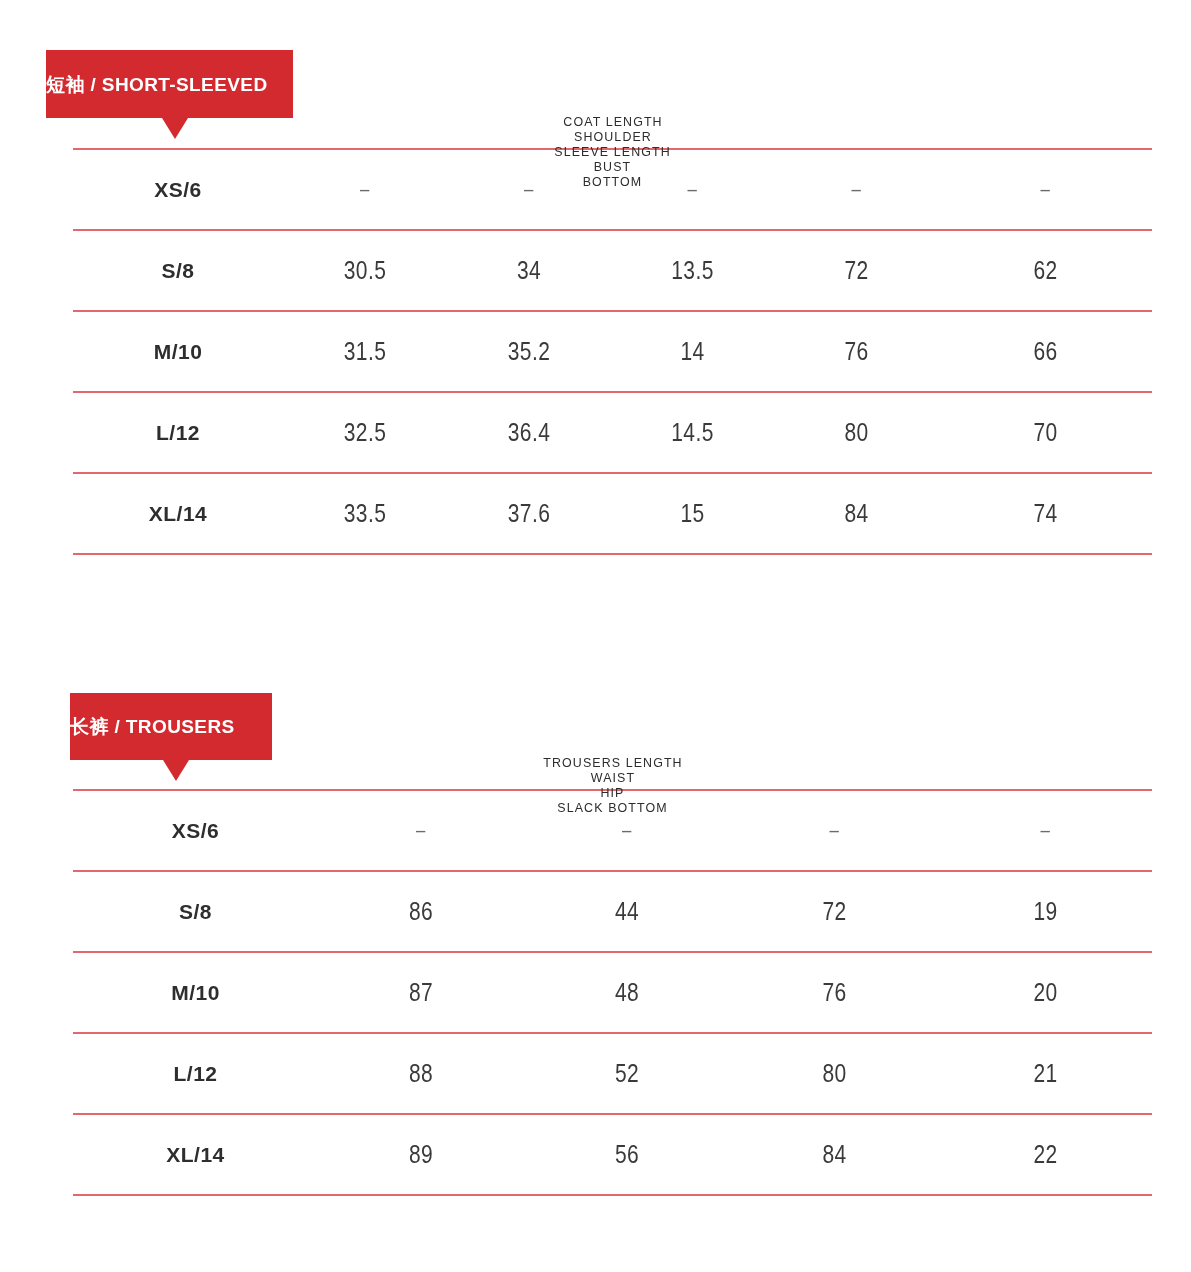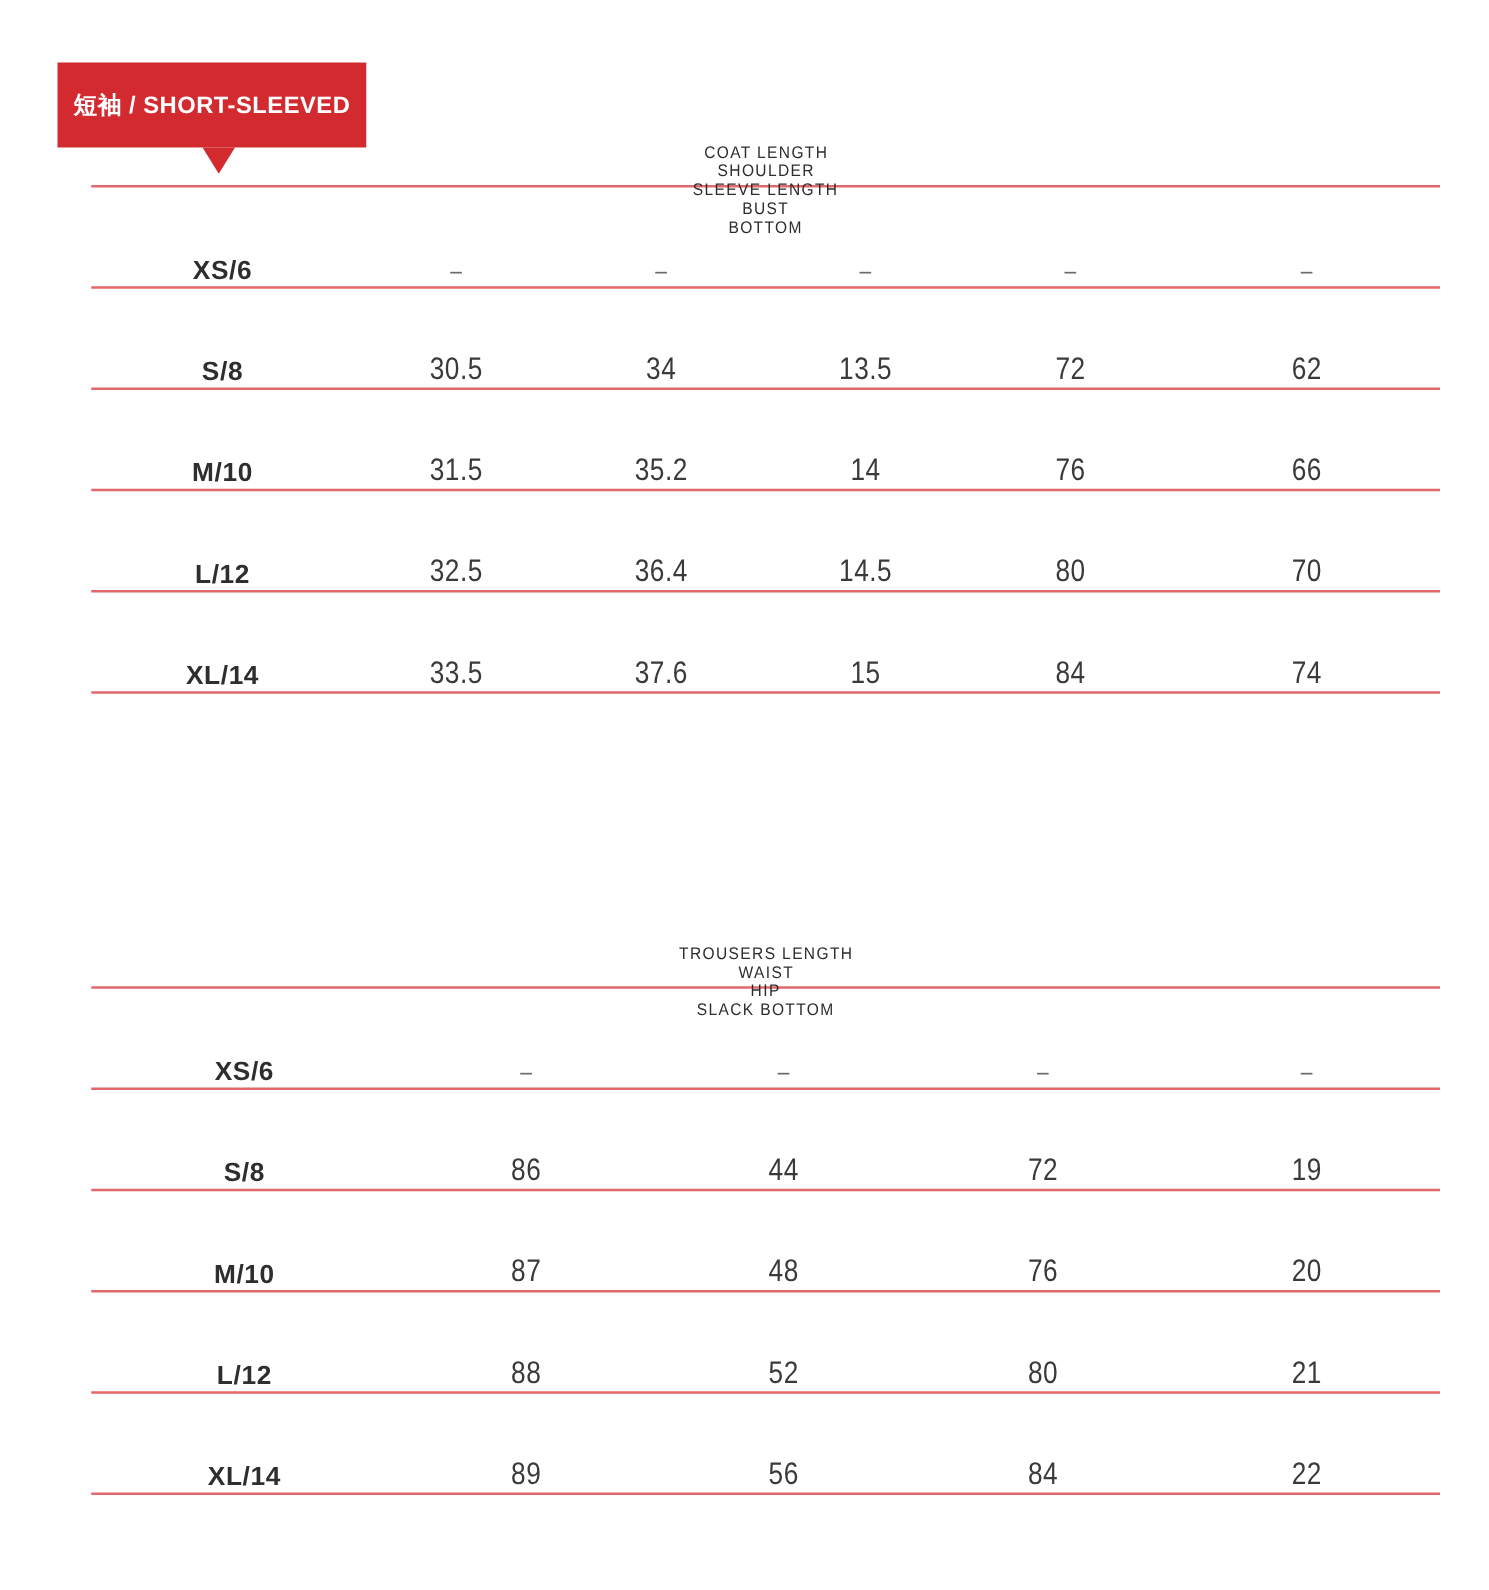--- a/index.html
+++ b/index.html
@@ -23,21 +23,21 @@
     overflow: hidden;
   }
 
   
   .banner {
     position: absolute;
     background: #d32a2f;
     color: #ffffff;
     display: flex;
     align-items: center;
-    justify-content: center;
+    justify-content: flex-start;
     font-weight: bold;
     letter-spacing: 0.4px;
     white-space: nowrap;
   }
   .banner .banner-text {
     display: block;
     line-height: 1;
   }
   .banner-tail {
     position: absolute;
@@ -98,21 +98,21 @@
   }
   .head-cell.size-head { color: transparent; }
 
   .rule {
     height: 0;
     border-top: 2px solid #e2686b;
   }
 
   .data-row {
     display: flex;
-    align-items: flex-end;
+    align-items: center;
     height: 79px;
   }
   .cell {
     text-align: center;
     color: #2e2e2e;
   }
   .cell.size {
     font-size: 21px;
     font-weight: bold;
     letter-spacing: 0.5px;
@@ -216,20 +216,24 @@
       <div class="cell value c1">33.5</div>
       <div class="cell value c2">37.6</div>
       <div class="cell value c3">15</div>
       <div class="cell value c4">84</div>
       <div class="cell value c5">74</div>
     </div>
 
     <div class="rule"></div>
   </div>
 
+  <div class="banner" id="banner-trousers">
+    <span class="banner-text">长裤 / TROUSERS</span>
+    <span class="banner-tail"></span>
+  </div>
 
   <div class="table t-trs" id="table-trousers">
 
     <div class="head-row">
       <div class="head-cell size-head c0">SIZE</div>
       <div class="head-cell c1">TROUSERS LENGTH</div>
       <div class="head-cell c2">WAIST</div>
       <div class="head-cell c3">HIP</div>
       <div class="head-cell c4">SLACK BOTTOM</div>
     </div>

